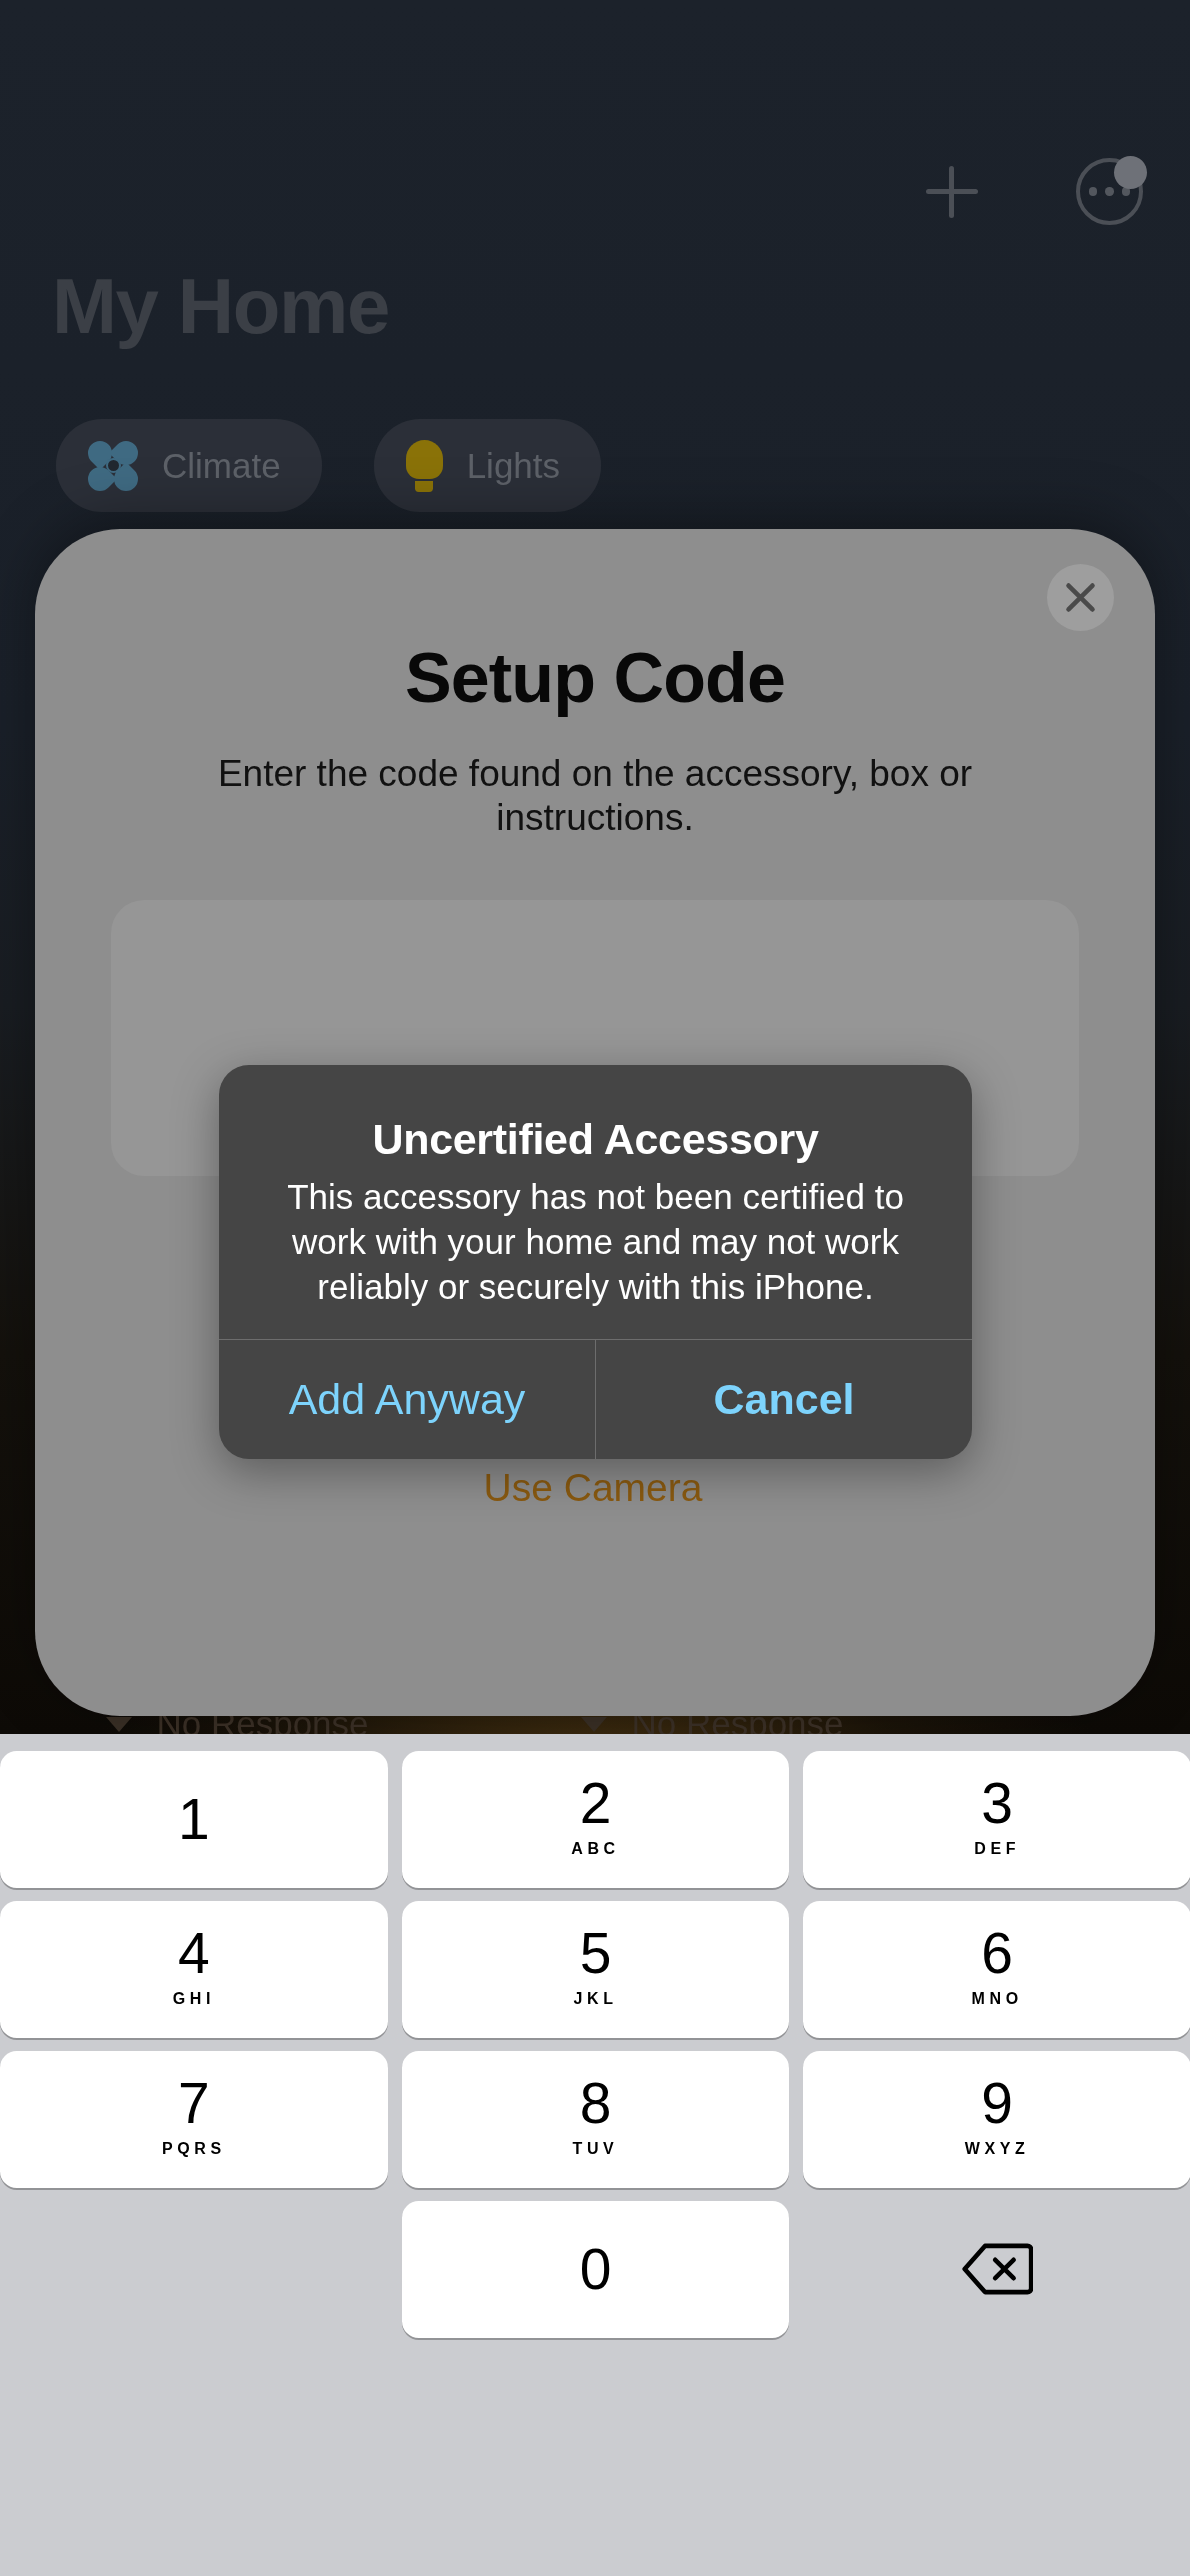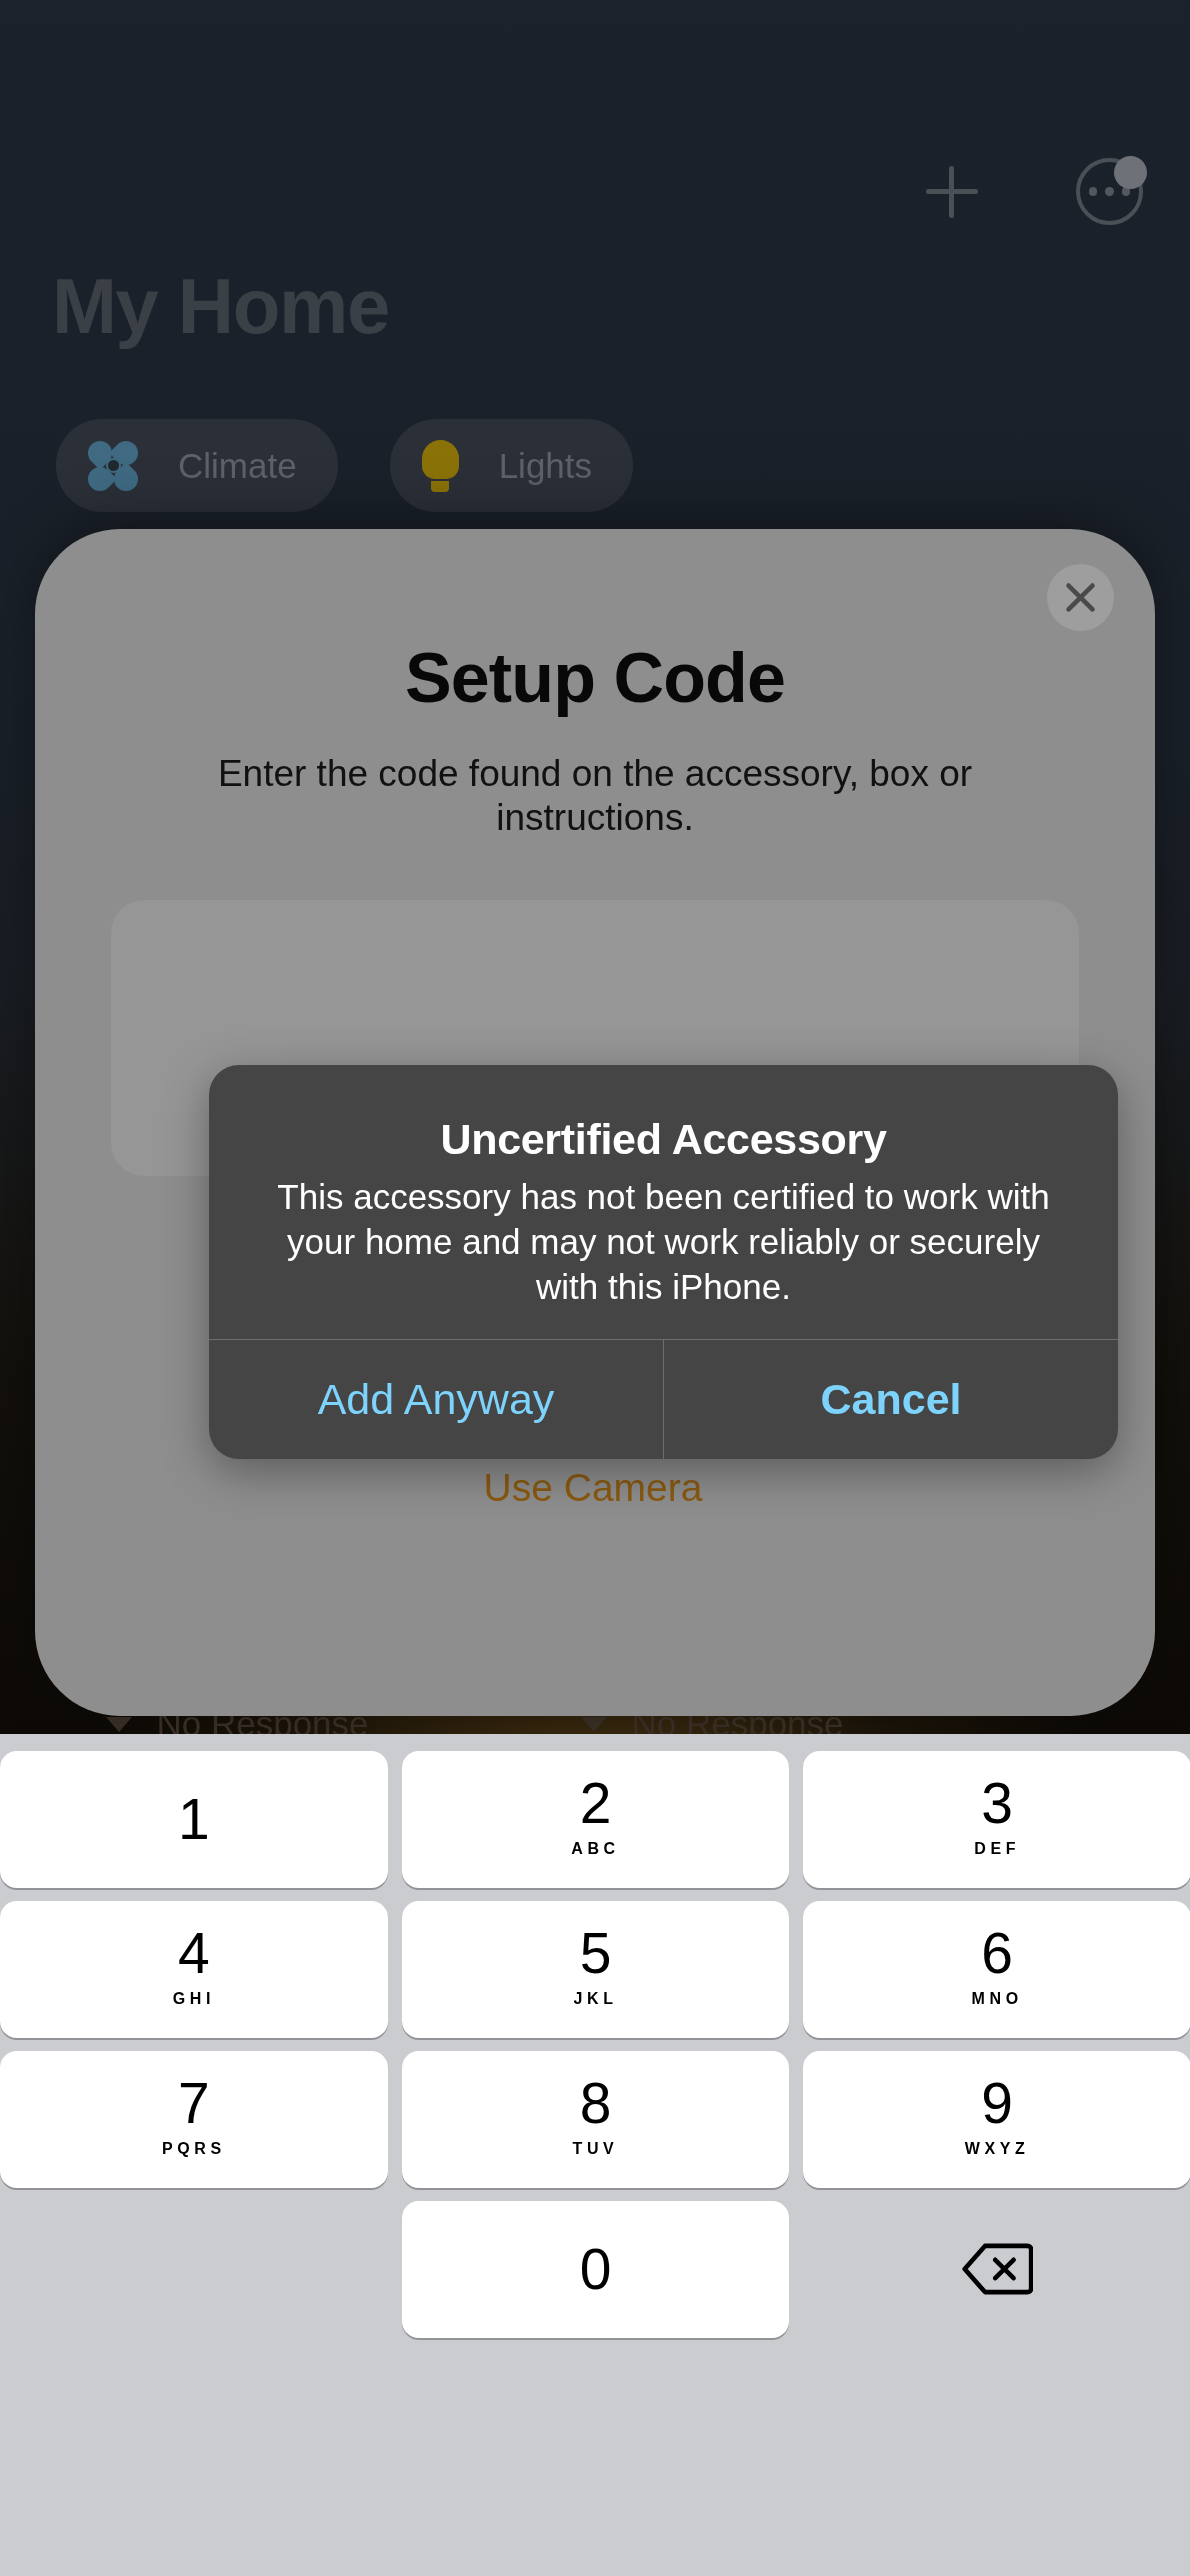--- a/index.html
+++ b/index.html
@@ -34,21 +34,21 @@
 
   #page-title{
     position:absolute;left:52px;top:261px;
     font-size:78px;font-weight:700;letter-spacing:-1.4px;
     color:#3b3f46;
   }
 
   .pills{position:absolute;left:56px;top:419px;display:flex;gap:52px;}
   .pill{
     height:93px;border-radius:46px;background:rgba(44,49,57,.92);
-    display:flex;align-items:center;padding:0 41px 0 32px;gap:40px;
+    display:flex;align-items:center;padding:0 41px 0 32px;gap:24px;
   }
   .pill-label{font-size:35px;color:#5d6168;font-weight:400;}
   .fan-icon{position:relative;width:50px;height:50px;}
   .fan-icon i{position:absolute;width:24px;height:24px;border-radius:50% 50% 50% 0;background:#3f6a82;}
   .fan-icon i:nth-child(1){left:0;top:0;transform:rotate(-45deg);}
   .fan-icon i:nth-child(2){right:0;top:0;transform:rotate(45deg);}
   .fan-icon i:nth-child(3){right:0;bottom:0;transform:rotate(135deg);}
   .fan-icon i:nth-child(4){left:0;bottom:0;transform:rotate(225deg);}
   .fan-icon b{position:absolute;left:17.6px;top:17.6px;width:15px;height:15px;border-radius:50%;background:#212830;border:2.8px solid #3f6a82;box-sizing:border-box;}
   .bulb-icon{position:relative;width:37px;height:52px;}
@@ -83,21 +83,21 @@
     position:absolute;left:76px;top:371px;width:968px;height:276px;
     background:rgba(255,255,255,.07);border-radius:33px;
   }
   #use-camera{
     position:absolute;left:0;right:4px;top:937px;text-align:center;
     font-size:39px;font-weight:400;color:#8a5a10;
   }
 
   
   #alert{
-    position:absolute;left:209px;top:1065px;width:909px;
+    position:absolute;left:219px;top:1065px;width:753px;
     background:#454545;border-radius:30px;overflow:hidden;
     box-shadow:0 13px 46px rgba(0,0,0,.35);
   }
   #alert-body{padding:50px 43px 30px;text-align:center;}
   #alert-title{font-size:43px;font-weight:600;color:#fff;letter-spacing:-0.3px;}
   #alert-msg{margin-top:11px;font-size:35px;line-height:1.28;color:#fff;font-weight:400;}
   #alert-actions{display:flex;border-top:1.9px solid rgba(255,255,255,.22);height:119px;}
   .alert-btn{
     flex:1;display:flex;align-items:center;justify-content:center;
     font-size:43px;color:#7dd3fc;

